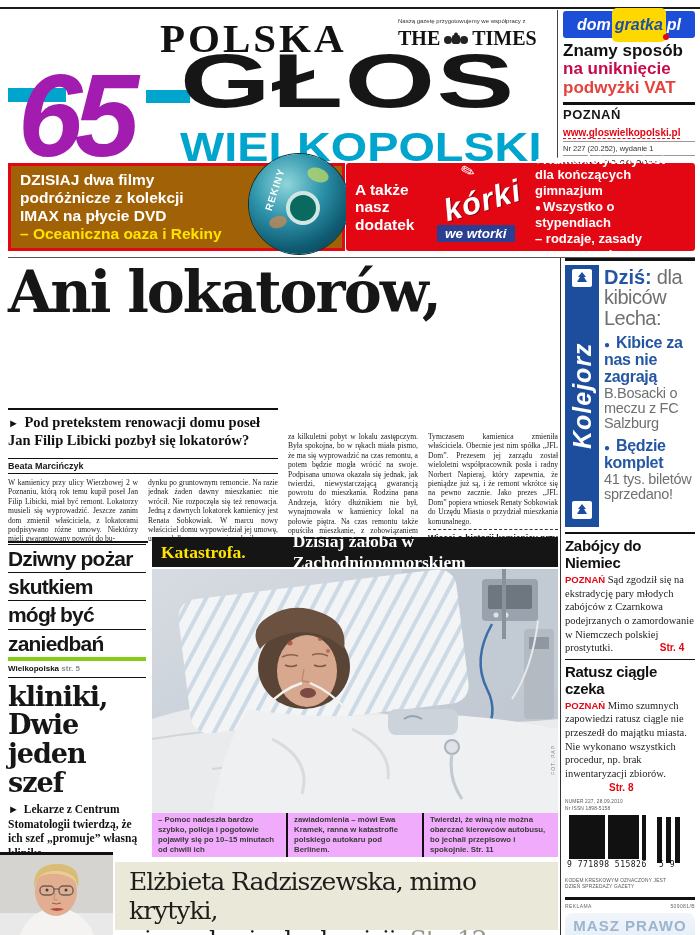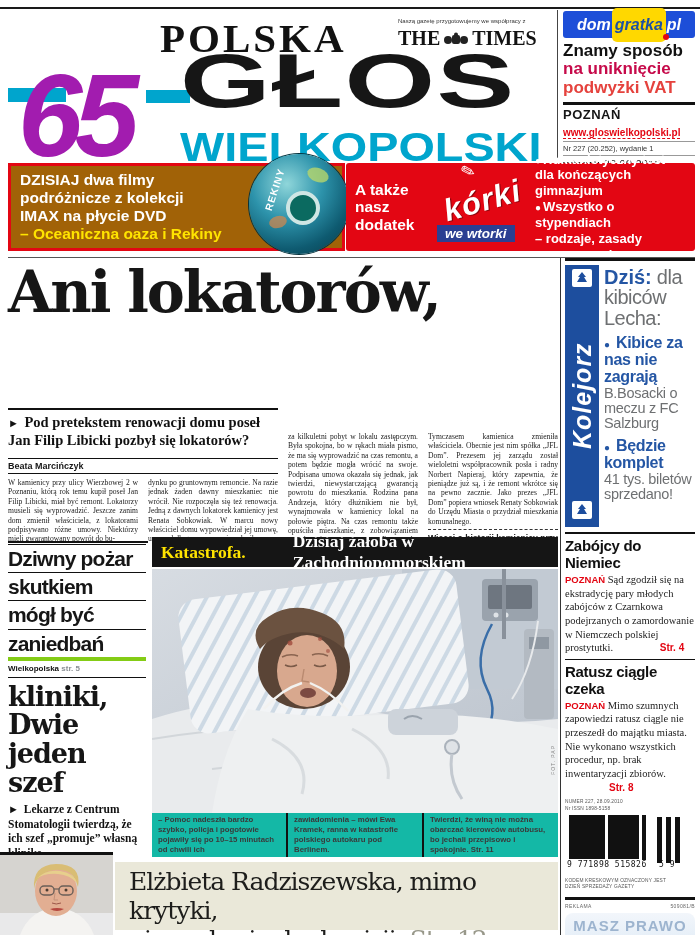--- a/index.html
+++ b/index.html
@@ -119,21 +119,21 @@
   .portrait{left:0;top:852px;width:113px;height:83px;border-top:3px solid #111;}
 
   
   .kicker{left:152px;top:537px;width:406px;height:30px;background:#151515;color:#fff;display:flex;
           align-items:center;padding-left:9px;box-sizing:border-box;
           font-family:"Liberation Serif",serif;font-size:17.5px;font-weight:700;gap:41px;}
   .kicker-label{color:#ffe400;margin-right:6px;}
   .photo{left:152px;top:569px;width:406px;height:244px;}
   .photo-credit{left:550px;top:745px;font-size:5px;color:#888;letter-spacing:1px;
                 writing-mode:vertical-rl;transform:rotate(180deg);}
-  .captions{left:152px;top:813px;width:406px;height:44px;display:flex;background:#14b8a6;}
+  .captions{left:152px;top:813px;width:406px;height:44px;display:flex;background:#f0abfc;}
   .cap{flex:1;font-size:7.8px;font-weight:700;color:#3a3a3a;line-height:1.28;padding:2px 6px 0 6px;}
   .cap-div{border-left:2px solid #111;}
 
   
   .banner{left:115px;top:862px;width:443px;height:68px;background:#eae8d9;box-sizing:border-box;
           padding:5px 0 0 14px;font-family:"DejaVu Serif",serif;font-size:25px;line-height:1.16;
           color:#1d1d1b;letter-spacing:-1px;}
   .banner-pg{color:#98988a;}
 
   

